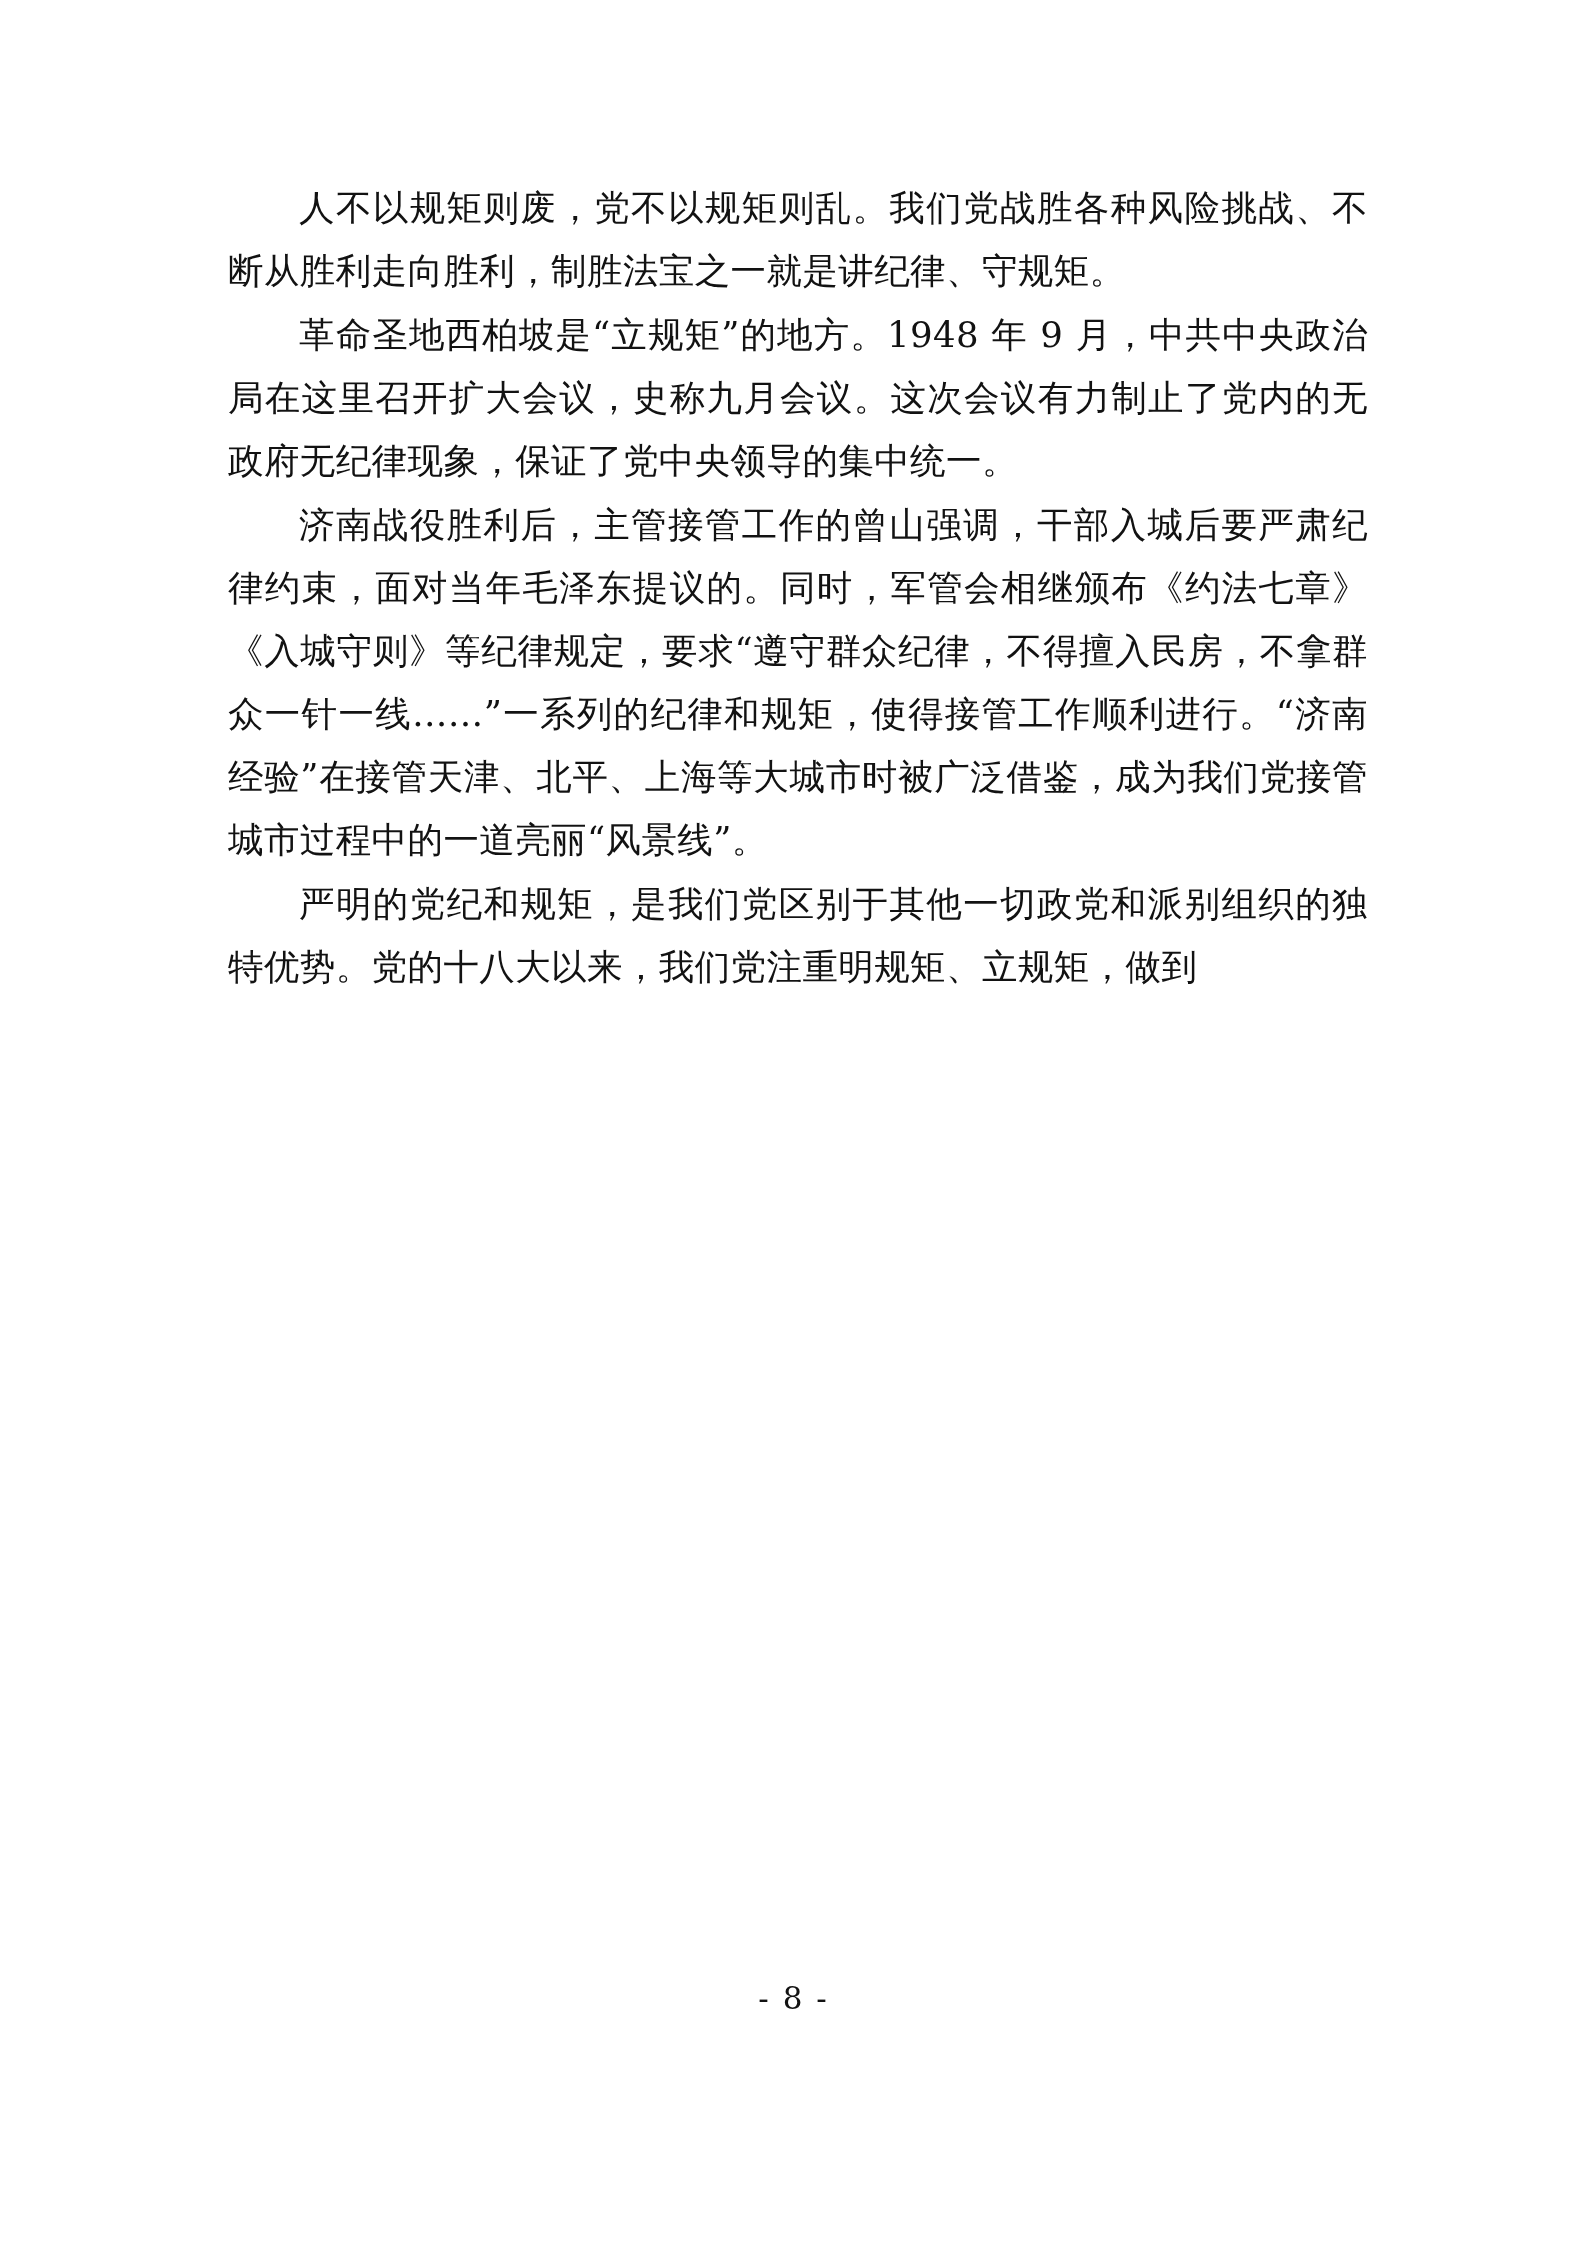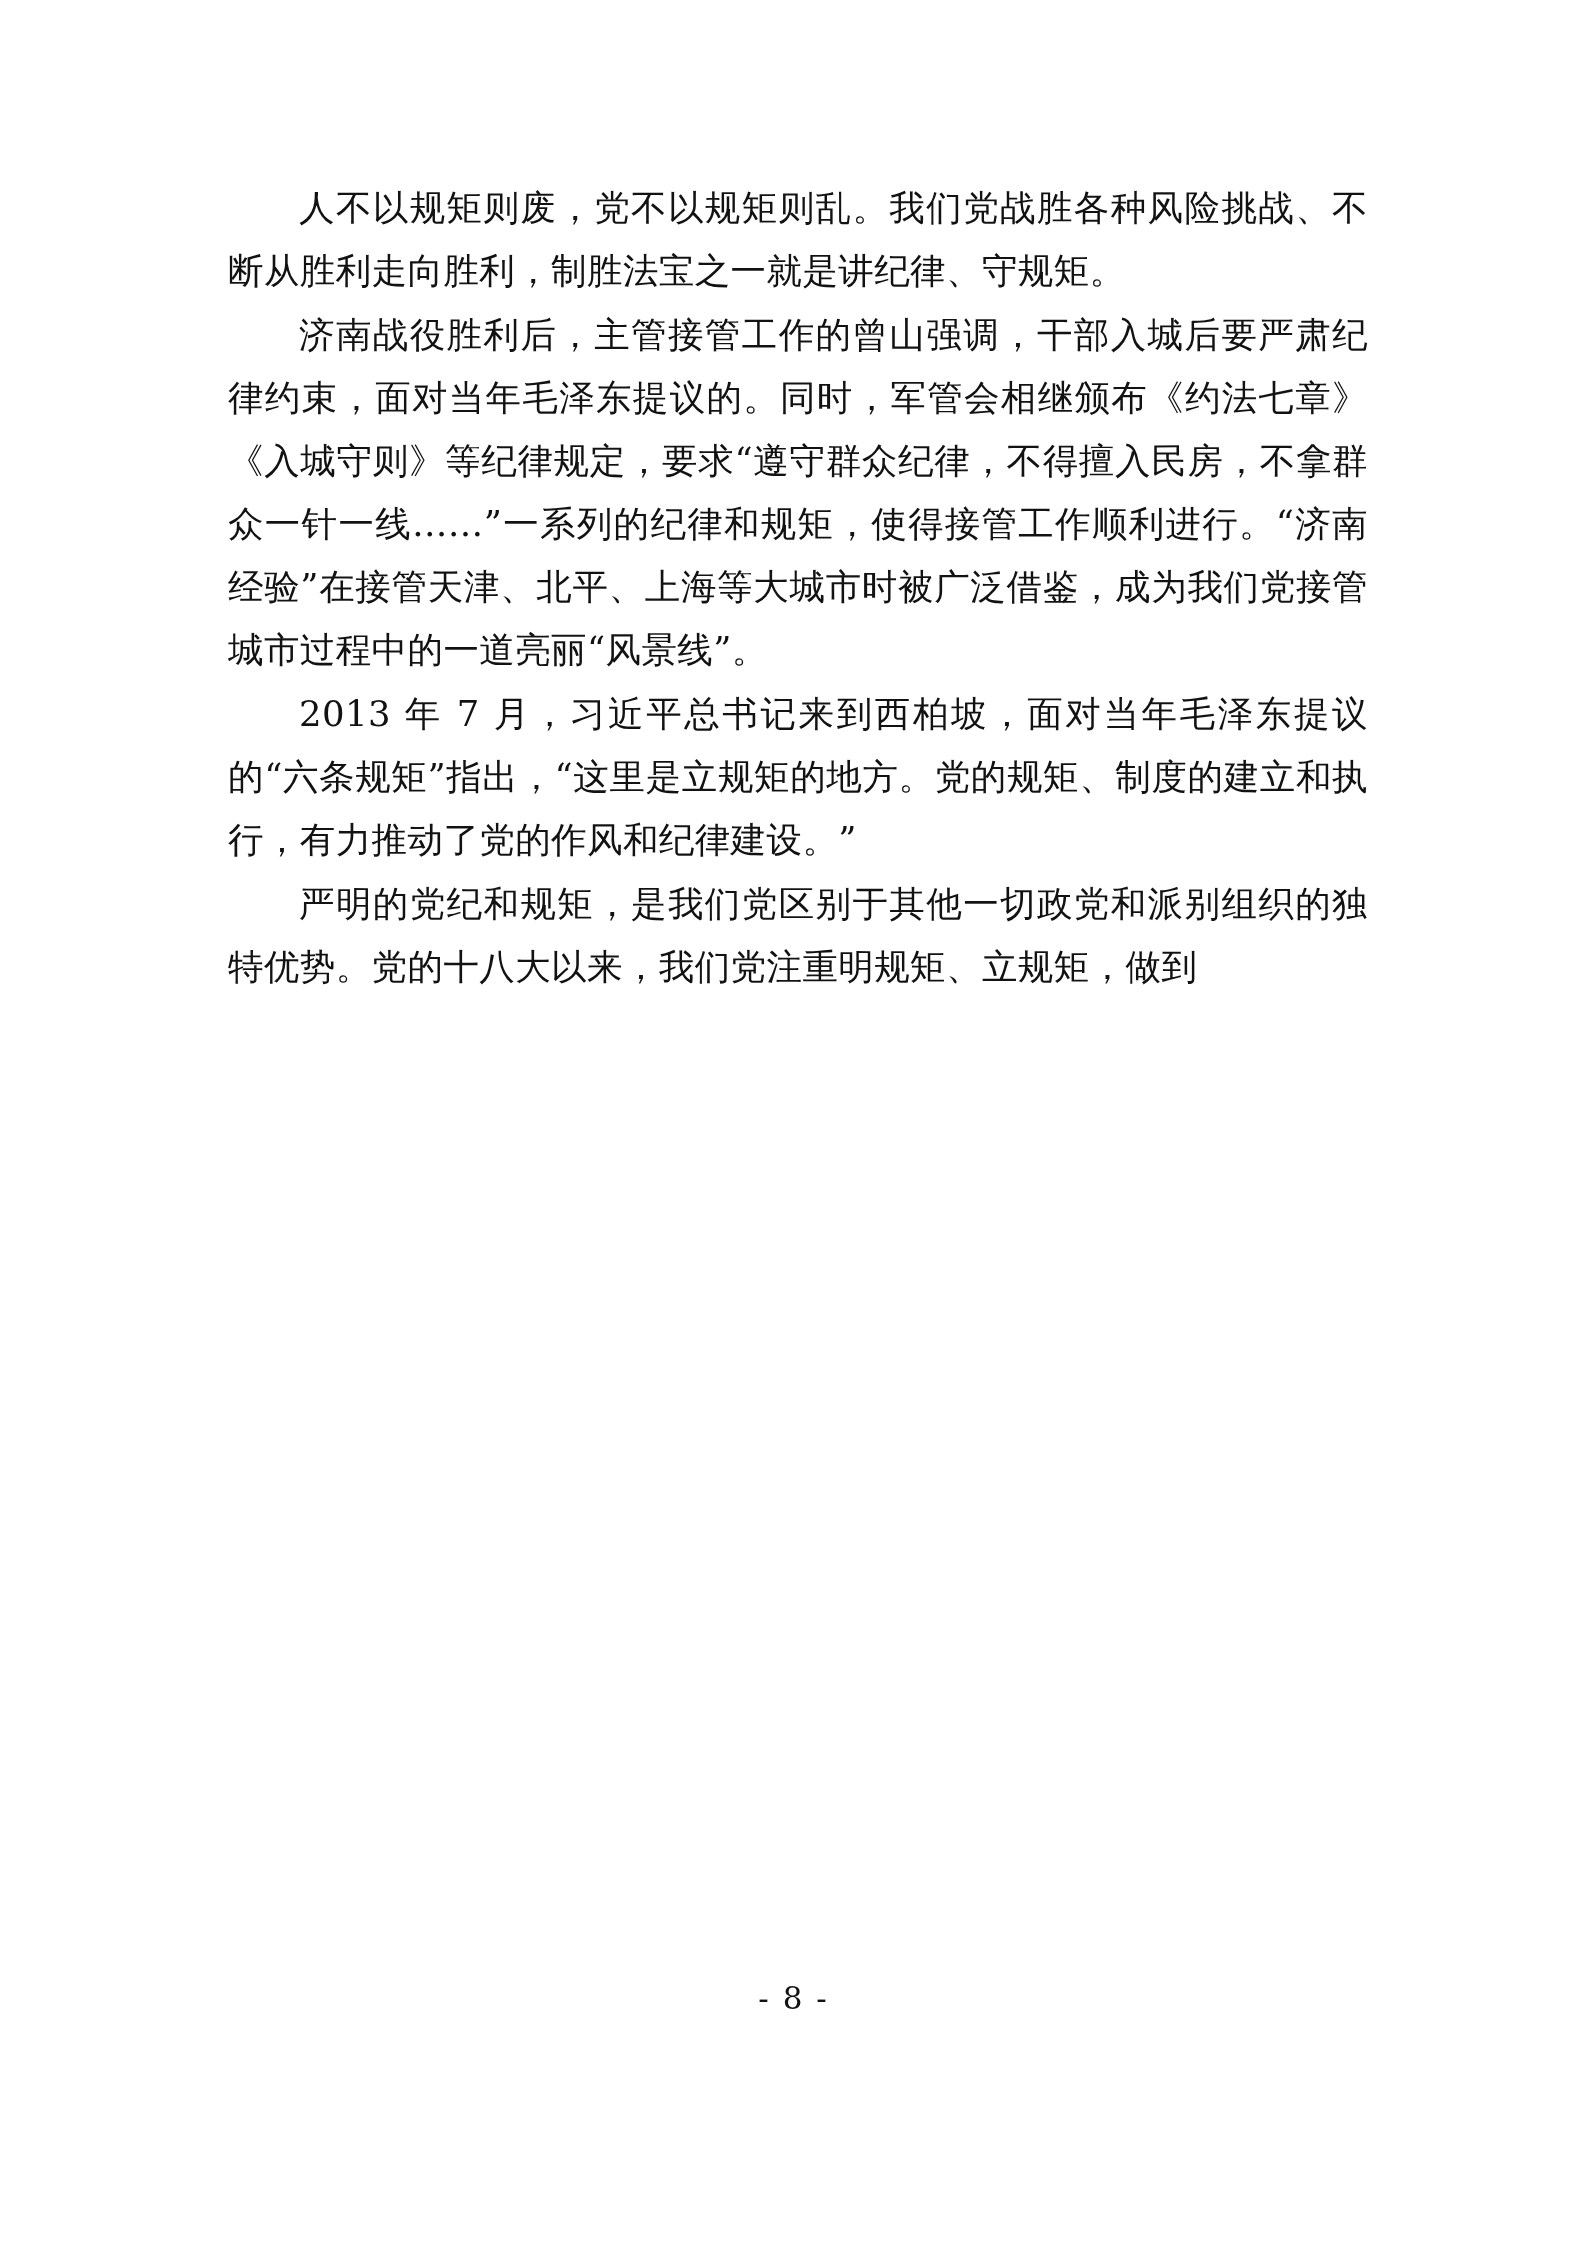--- a/index.html
+++ b/index.html
@@ -52,20 +52,20 @@
     font-family: "DejaVu Serif", "Liberation Serif", serif;
     letter-spacing: 2px;
   }
 </style>
 </head>
 <body>
 
 <div class="page">
   <div class="content">
     <p class="para">人不以规矩则废，党不以规矩则乱。我们党战胜各种风险挑战、不断从胜利走向胜利，制胜法宝之一就是讲纪律、守规矩。</p>
+    <p class="para">革命圣地西柏坡是“立规矩”的地方。1948 年 9 月，中共中央政治局在这里召开扩大会议，史称九月会议。这次会议有力制止了党内的无政府无纪律现象，保证了党中央领导的集中统一。</p>
     <p class="para">济南战役胜利后，主管接管工作的曾山强调，干部入城后要严肃纪律约束，面对当年毛泽东提议的。同时，军管会相继颁布《约法七章》《入城守则》等纪律规定，要求“遵守群众纪律，不得擅入民房，不拿群众一针一线……”一系列的纪律和规矩，使得接管工作顺利进行。“济南经验”在接管天津、北平、上海等大城市时被广泛借鉴，成为我们党接管城市过程中的一道亮丽“风景线”。</p>
-    <p class="para">2013 年 7 月，习近平总书记来到西柏坡，面对当年毛泽东提议的“六条规矩”指出，“这里是立规矩的地方。党的规矩、制度的建立和执行，有力推动了党的作风和纪律建设。”</p>
     <p class="para">严明的党纪和规矩，是我们党区别于其他一切政党和派别组织的独特优势。党的十八大以来，我们党注重明规矩、立规矩，做到</p>
   </div>
   <div class="footer">
     <span class="page-number">- 8 -</span>
   </div>
 </div>
 
 </body></html>

